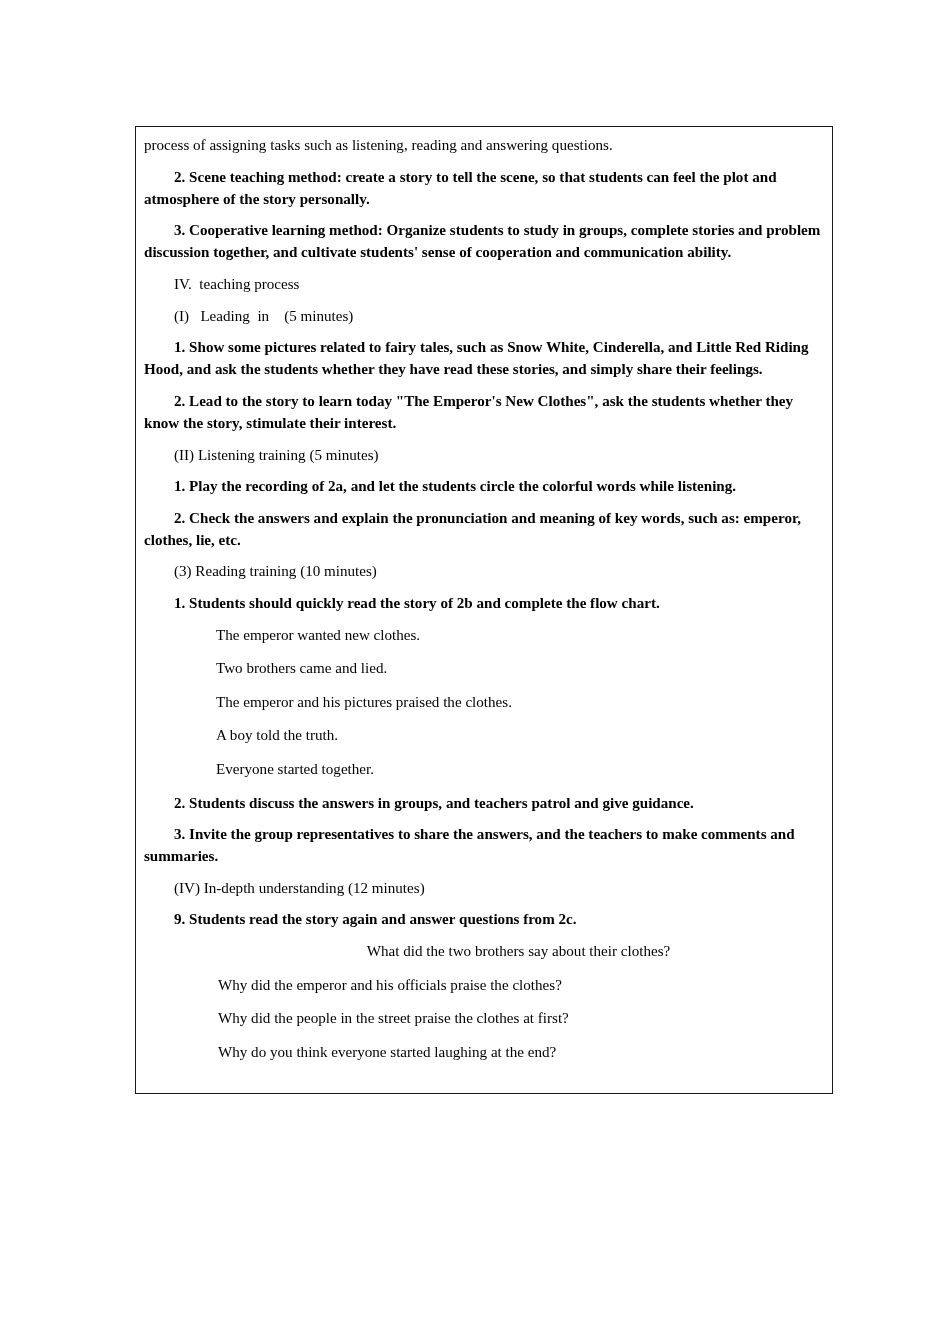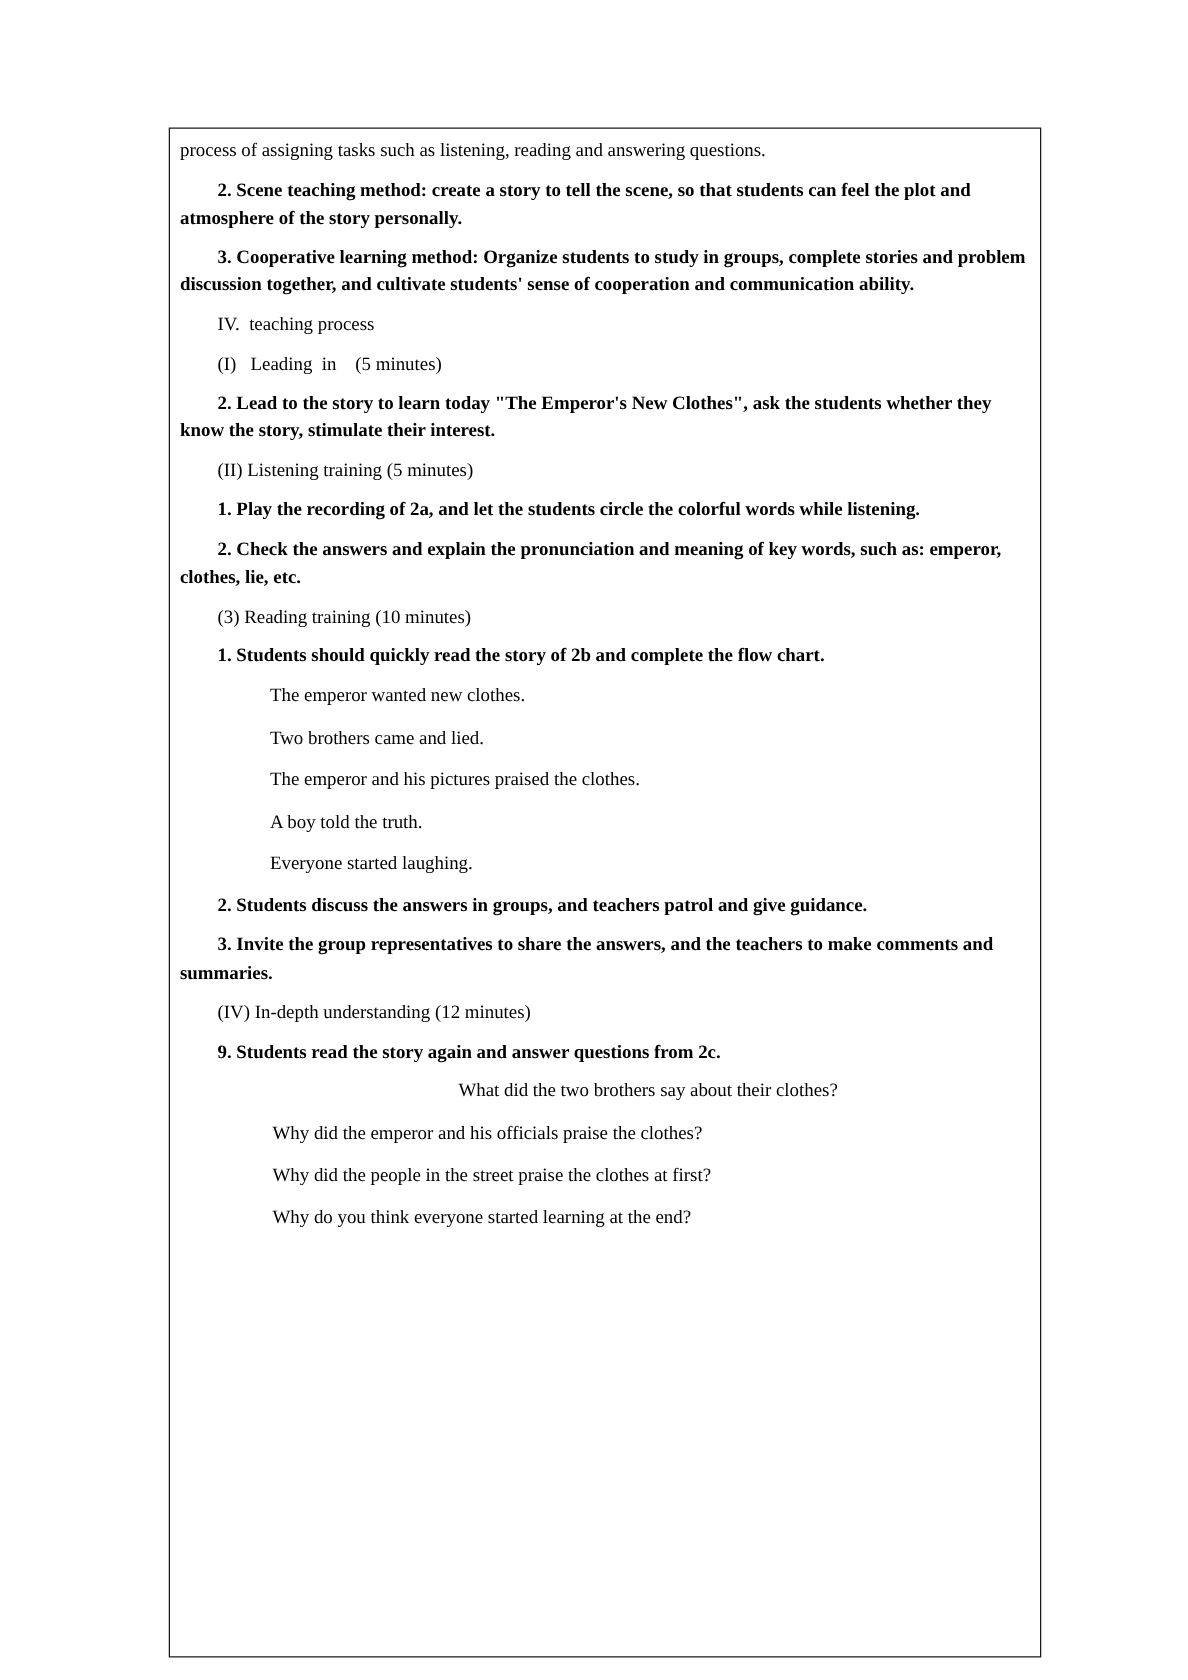--- a/index.html
+++ b/index.html
@@ -17,23 +17,23 @@
   .page {
     position: relative;
     width: 950px;
     height: 1344px;
     background: #ffffff;
   }
   
   .content-frame {
     position: absolute;
     left: 135px;
-    top: 102px;
+    top: 126px;
     width: 698px;
-    height: 1224px;
+    height: 968px;
     border: 1px solid #1a1a1a;
     box-sizing: border-box;
     overflow: hidden;
   }
   .content-inner {
     padding: 7px 10px 0 8px;
   }
   
   p {
     margin: 0;
@@ -87,47 +87,48 @@
       <p class="para-flush">process of assigning tasks such as listening, reading and answering questions.</p>
 
       <p class="para-indent">2. Scene teaching method: create a story to tell the scene, so that students can feel the plot and atmosphere of the story personally.</p>
 
       <p class="para-indent">3. Cooperative learning method: Organize students to study in groups, complete stories and problem discussion together, and cultivate students' sense of cooperation and communication ability.</p>
 
       <p class="para-heading">IV.  teaching process</p>
 
       <p class="para-heading">(I)   Leading  in    (5 minutes)</p>
 
+      <p class="para-indent">1. Show some pictures related to fairy tales, such as Snow White, Cinderella, and Little Red Riding Hood, and ask the students whether they have read these stories, and simply share their feelings.</p>
 
       <p class="para-indent">2. Lead to the story to learn today "The Emperor's New Clothes", ask the students whether they know the story, stimulate their interest.</p>
 
       <p class="para-heading">(II) Listening training (5 minutes)</p>
 
       <p class="para-indent">1. Play the recording of 2a, and let the students circle the colorful words while listening.</p>
 
       <p class="para-indent">2. Check the answers and explain the pronunciation and meaning of key words, such as: emperor, clothes, lie, etc.</p>
 
       <p class="para-heading">(3) Reading training (10 minutes)</p>
 
       <p class="para-indent">1. Students should quickly read the story of 2b and complete the flow chart.</p>
 
       <p class="para-deep">The emperor wanted new clothes.</p>
       <p class="para-deep">Two brothers came and lied.</p>
       <p class="para-deep">The emperor and his pictures praised the clothes.</p>
       <p class="para-deep">A boy told the truth.</p>
-      <p class="para-deep">Everyone started laughing.</p>
+      <p class="para-deep">Everyone started together.</p>
 
       <p class="para-indent">2. Students discuss the answers in groups, and teachers patrol and give guidance.</p>
 
       <p class="para-indent">3. Invite the group representatives to share the answers, and the teachers to make comments and summaries.</p>
 
       <p class="para-heading">(IV) In-depth understanding (12 minutes)</p>
 
       <p class="para-indent">9. Students read the story again and answer questions from 2c.</p>
 
       <p class="para-deep-q">What did the two brothers say about their clothes?</p>
       <p class="para-deep-q2">Why did the emperor and his officials praise the clothes?</p>
       <p class="para-deep-q2">Why did the people in the street praise the clothes at first?</p>
-      <p class="para-deep-q2">Why do you think everyone started learning at the end?</p>
+      <p class="para-deep-q2">Why do you think everyone started laughing at the end?</p>
 
     </div>
   </div>
 </div>
 
 </body></html>

